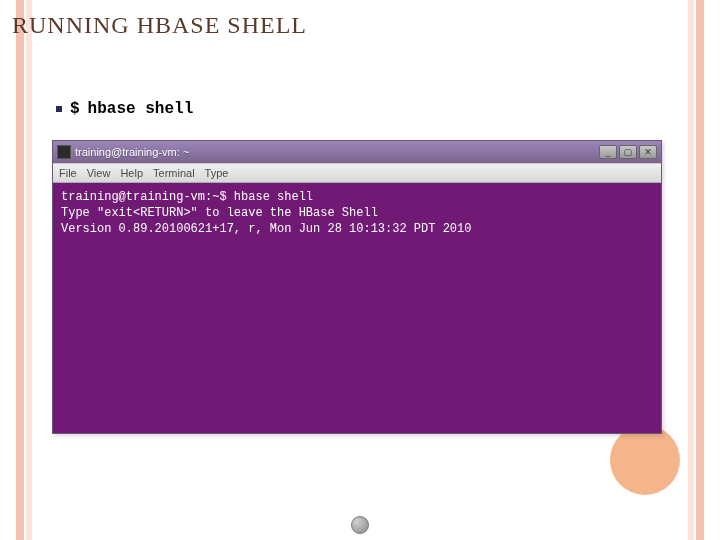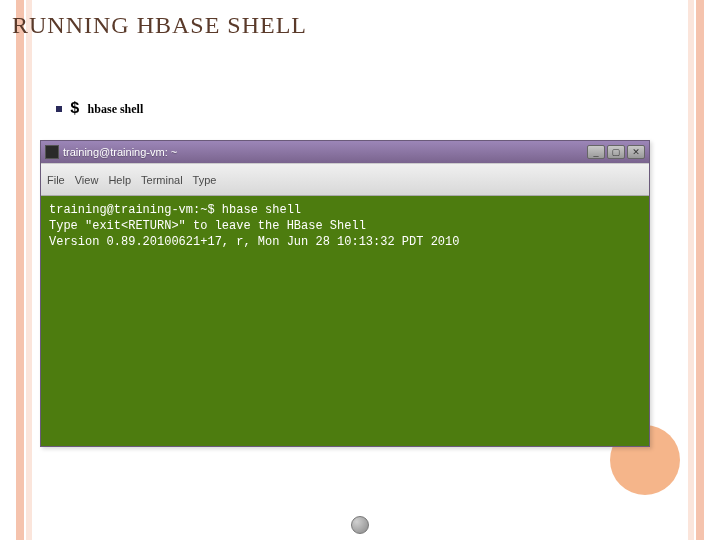--- a/index.html
+++ b/index.html
@@ -44,29 +44,29 @@
       width: 6px;
       height: 6px;
       background: #2a2a5a;
     }
     .dollar {
       font-family: 'Courier New', monospace;
       font-size: 16px;
       font-weight: bold;
     }
     .cmd {
-      font-family: Liberation Serif, serif;
-      font-size: 12px;
+      font-family: Liberation Mono, monospace;
+      font-size: 16px;
       font-weight: bold;
     }
 
     .window {
       position: absolute;
       top: 140px;
-      left: 40px;
+      left: 52px;
       width: 610px;
       border: 1px solid #6a5a7a;
       box-shadow: 2px 2px 4px rgba(0,0,0,0.15);
     }
 
     .titlebar {
       height: 22px;
       background: linear-gradient(to bottom, #9c86b8 0%, #7a648e 100%);
       display: flex;
       align-items: center;
@@ -97,38 +97,38 @@
       align-items: center;
       justify-content: center;
       font-size: 9px;
       line-height: 1;
       color: #333;
       font-family: sans-serif;
       cursor: pointer;
     }
 
     .menubar {
-      height: 33px;
+      height: 20px;
       background: linear-gradient(to bottom, #f0f0f0, #d8d8d8);
       border-top: 1px solid #ccc;
       border-bottom: 1px solid #aaa;
       display: flex;
       align-items: center;
       padding: 0 6px;
       gap: 10px;
     }
     .menu-item {
       font-size: 11px;
       font-family: sans-serif;
       color: #4a4a4a;
       cursor: pointer;
     }
 
     .terminal-body {
-      background: #4d7c0f;
+      background: #701a75;
       padding: 6px 8px 8px 8px;
       min-height: 250px;
     }
     .term-line {
       font-family: 'Courier New', monospace;
       font-size: 12px;
       color: #fff;
       line-height: 1.35;
       white-space: pre-wrap;
     }

